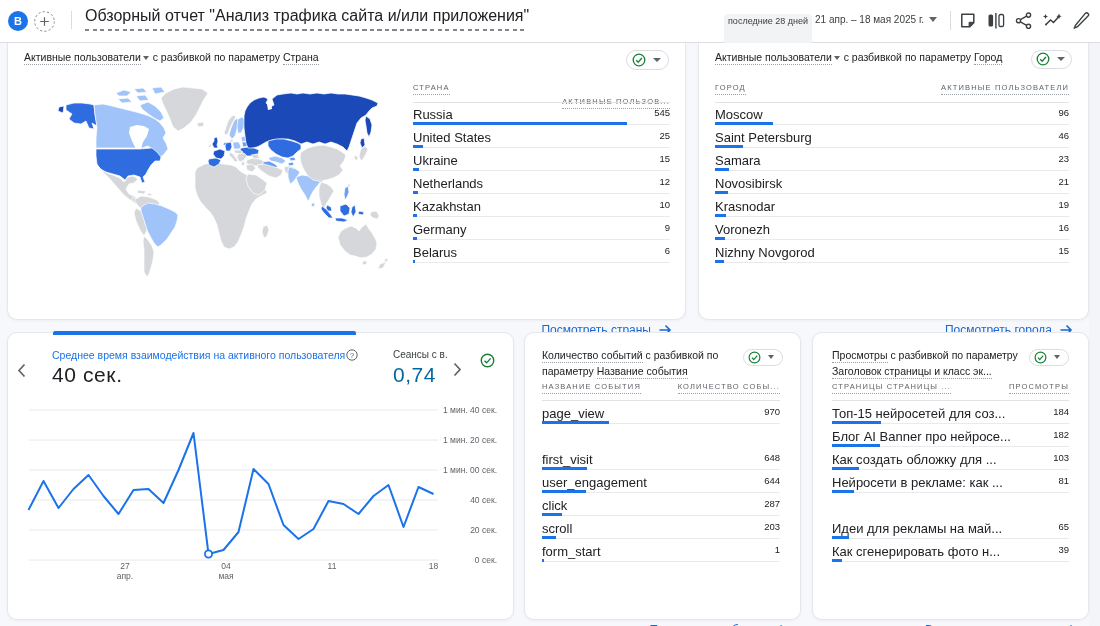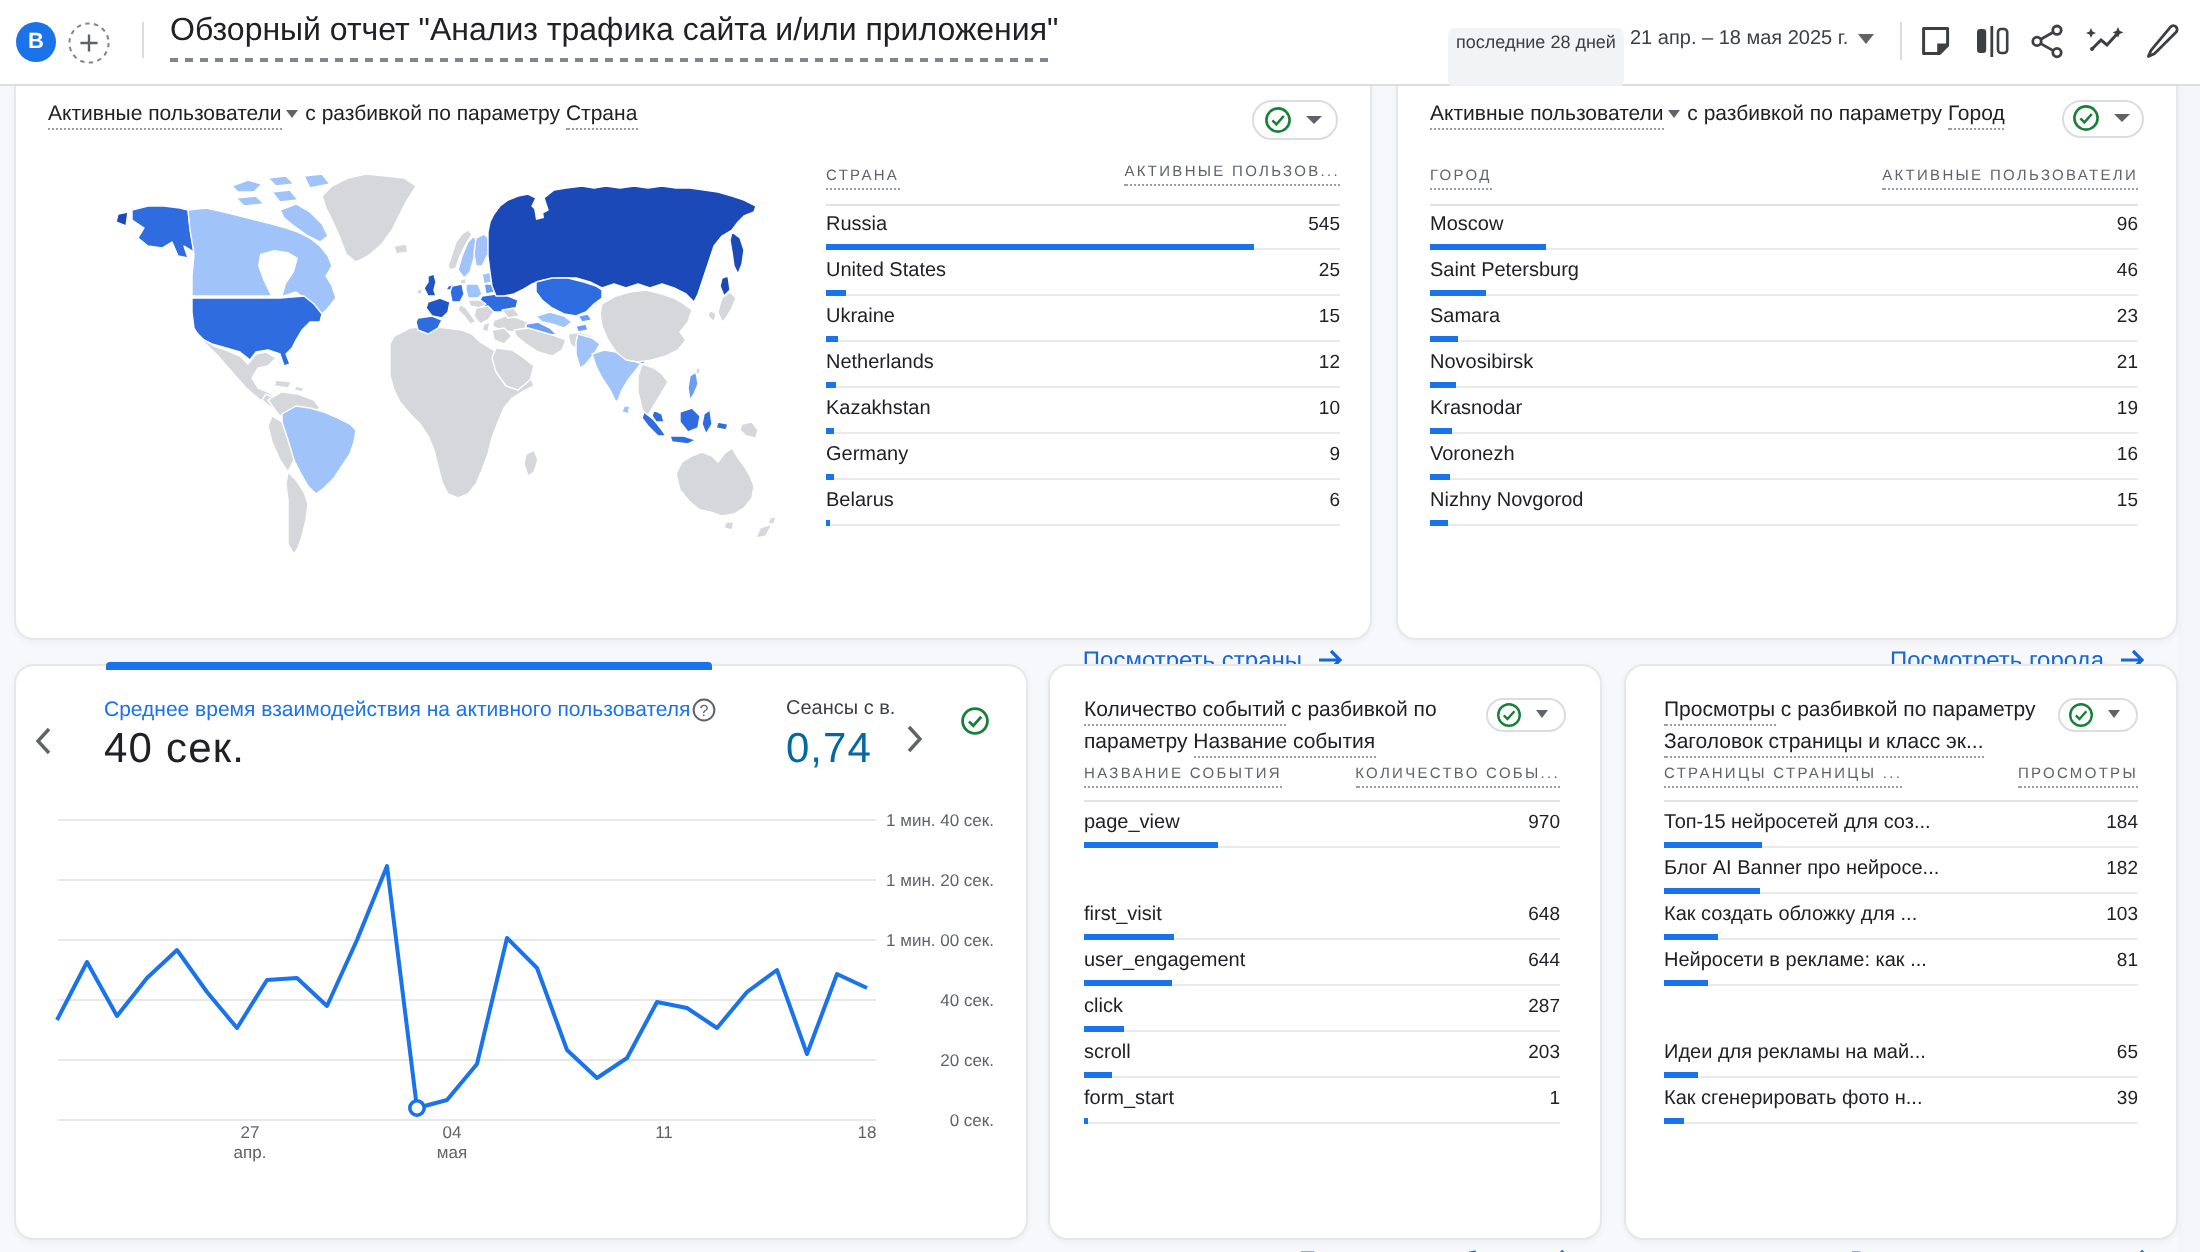--- a/index.html
+++ b/index.html
@@ -7,21 +7,21 @@
 body { font-family:"Liberation Sans", sans-serif; background:#f7f8fb; position:relative; }
 .abs { position:absolute; }
 .card { position:absolute; background:#fff; border:1px solid #e5e7eb; box-shadow:0 1px 3px rgba(60,64,67,0.05); }
 .topcard { top:43px; height:277px; border-top:none; border-radius:0 0 10px 10px; }
 .botcard { top:332px; height:288px; border-radius:10px; }
 .ctitle { font-size:10.5px; color:#202124; }
 .du { border-bottom:1px dotted #9aa0a6; padding-bottom:1px; }
 .thead { font-size:7.5px; letter-spacing:1.15px; color:#5f6368; }
 .thead span { border-bottom:1px dotted #9aa0a6; padding-bottom:2px; }
 .trow { position:absolute; height:23px; border-bottom:1px solid #e9eaee; left:0; right:0; }
-.trow .nm { position:absolute; left:0; top:5px; font-size:10px; color:#202124; }
+.trow .nm { position:absolute; left:0; top:5px; font-size:13px; color:#202124; }
 .trow .vl { position:absolute; right:0; top:5px; font-size:9.5px; color:#202124; }
 .trow .bar { position:absolute; left:0; bottom:-1px; height:3px; background:#1a73e8; }
 .link { position:absolute; font-size:12px; color:#1967d2; font-weight:normal; white-space:nowrap;margin-top:28px; }
 .pill { position:absolute; border:1px solid #dadce0; border-radius:10px; background:#fff; }
 </style>
 </head>
 <body>
 <div class="abs" style="left:0;top:0;width:1100px;height:43px;background:#fff;border-bottom:1px solid #dcdee2;"></div>
 <div class="abs" style="left:8px;top:11px;width:20px;height:20px;border-radius:50%;background:#1a73e8;color:#fff;font-size:11px;font-weight:bold;text-align:center;line-height:20px;">B</div>
 <svg class="abs" style="left:34px;top:11px;" width="21" height="21" viewBox="0 0 21 21">
@@ -143,21 +143,21 @@
   </svg>
 <div class="ctitle abs" style="left:24px;top:51px;"><span class="du">Активные пользователи</span><span style="display:inline-block;width:0;height:0;border-left:3.5px solid transparent;border-right:3.5px solid transparent;border-top:4px solid #5f6368;margin:0 1px 1px 2px;"></span> с разбивкой по параметру <span class="du">Страна</span></div>
 <div class="pill" style="left:626px;top:50px;width:43px;height:20px;"></div>
 <svg class="abs" style="left:632px;top:53px;" width="14" height="14" viewBox="0 0 14 14">
     <circle cx="7" cy="7" r="5.8" fill="none" stroke="#188038" stroke-width="1.3"></circle>
     <path d="M4.2,7.2 L6.2,9.2 L9.9,5.0" fill="none" stroke="#188038" stroke-width="1.3"></path>
   </svg>
 <div class="abs" style="left:653px;top:58px;width:0;height:0;border-left:4px solid transparent;border-right:4px solid transparent;border-top:4.5px solid #5f6368;"></div>
 <div class="abs" style="left:413px;top:81px;width:257px;height:232px;">
     <div class="thead" style="position:absolute;left:0;top:2px;"><span>СТРАНА</span></div>
-    <div class="thead" style="position:absolute;right:0;top:0;"><span>АКТИВНЫЕ ПОЛЬЗОВ...</span></div>
+    <div class="thead" style="position:absolute;right:0;top:16px;"><span>АКТИВНЫЕ ПОЛЬЗОВ...</span></div>
     <div style="position:absolute;left:0;right:0;top:21px;border-bottom:1px solid #e0e2e6;"></div>
     <div class="trow" style="top:21px;">
       <span class="nm">Russia</span>
       <span class="vl">545</span>
       <span class="bar" style="width:214px"></span>
     </div>
     <div class="trow" style="top:44px;">
       <span class="nm">United States</span>
       <span class="vl">25</span>
       <span class="bar" style="width:10px"></span>

